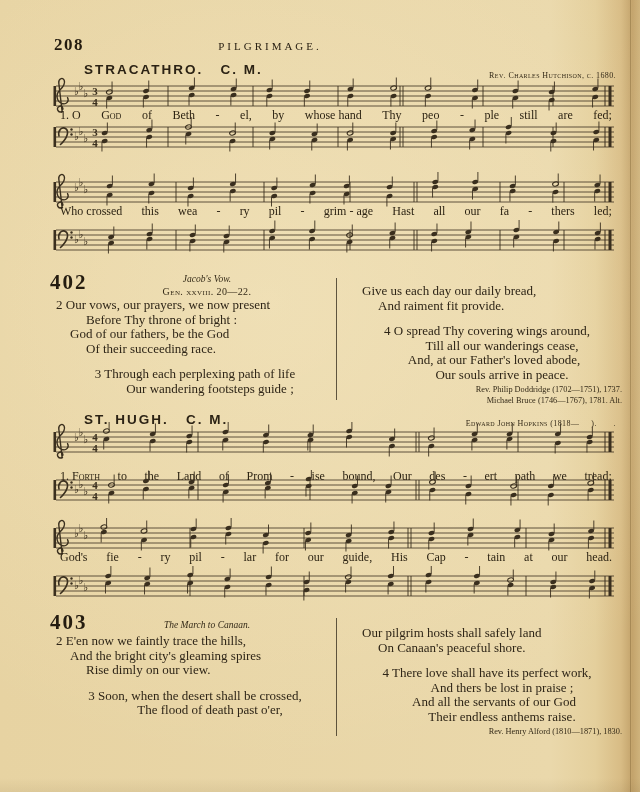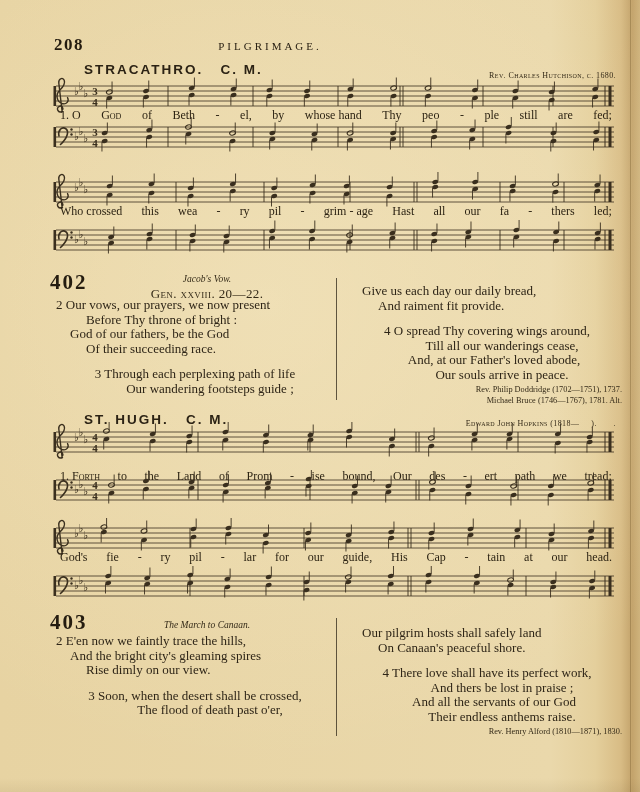--- a/index.html
+++ b/index.html
@@ -21,21 +21,21 @@
 
   .mstaff{position:absolute;left:48px;width:572px;height:40px;}
 
   .lyrics{position:absolute;left:60px;width:552px;height:16px;display:flex;justify-content:space-between;align-items:baseline;font-size:12px;color:#2c2313;text-align:center;}
   .syl{white-space:pre;}
   .sc{font-variant:small-caps;}
 
   .hymn{position:absolute;left:48px;width:578px;}
   .hymn-number{position:absolute;left:2px;top:0;font-size:21px;font-weight:bold;letter-spacing:2px;color:#241c10;}
   .hymn-title{position:absolute;left:34px;width:250px;text-align:center;font-style:italic;font-size:9.5px;color:#332917;}
-  .hymn-ref{position:absolute;left:34px;width:250px;text-align:center;font-variant:small-caps;font-size:13px;letter-spacing:.4px;color:#332917;}
+  .hymn-ref{position:absolute;left:34px;width:250px;text-align:center;font-variant:small-caps;font-size:10px;letter-spacing:.4px;color:#332917;}
   .col-left{position:absolute;left:8px;width:278px;}
   .col-right{position:absolute;left:300px;width:278px;}
   .divider{position:absolute;left:288px;width:1px;background:rgba(46,37,23,.75);}
   .vline{font-size:13px;line-height:14.5px;padding-left:14px;white-space:nowrap;}
   .vline.n{padding-left:0;}
   .vline.in{padding-left:30px;}
   .stanza + .stanza{margin-top:11px;text-align:center;}
   .attrib{text-align:right;font-size:8.3px;line-height:10.5px;margin-top:3px;padding-right:4px;color:#332917;}
 </style>
 </head>

